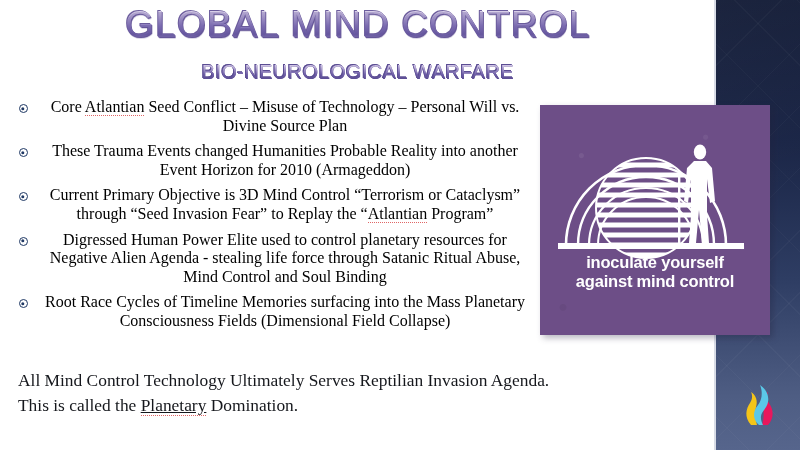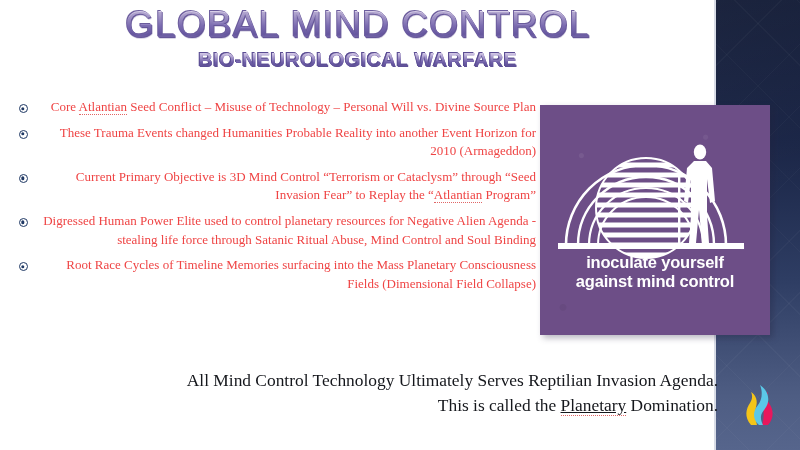--- a/index.html
+++ b/index.html
@@ -42,22 +42,22 @@
     letter-spacing:1.2px;
     background:linear-gradient(to bottom, #ffffff 0%, #cfc4e3 22%, #8a7bbd 52%, #6e5fa6 72%, #b9aed4 100%);
     -webkit-background-clip:text; background-clip:text;
     color:transparent; -webkit-text-fill-color:transparent;
     text-shadow:0 1px 0 rgba(80,64,140,0.25);
     filter:drop-shadow(1px 1px 0px #6b5c9c) drop-shadow(-0.6px -0.6px 0 #6b5c9c);
     display:inline-block;
   }
   .sub-title {
     font-family:"Liberation Sans", sans-serif;
-    font-size:20px; line-height:24px; font-weight:700;
-    letter-spacing:0.4px; margin-top:2px;
+    font-size:20px; line-height:24px; font-weight:400;
+    letter-spacing:0.4px; margin-top:14px;
     background:linear-gradient(to bottom, #ffffff 0%, #cbbfe2 25%, #6f5fa8 60%, #5a4c92 80%, #a79cc9 100%);
     -webkit-background-clip:text; background-clip:text;
     color:transparent; -webkit-text-fill-color:transparent;
     filter:drop-shadow(0.8px 0.8px 0 #5b4d93) drop-shadow(-0.5px -0.5px 0 #5b4d93);
     display:inline-block;
   }
 
   
   .bullets {
     position:absolute; left:12px; top:98px; width:524px;
@@ -76,23 +76,23 @@
     position:relative;
   }
   .bullet-mark .ring::after {
     content:""; position:absolute; left:50%; top:50%;
     width:3.4px; height:3.4px; border-radius:50%;
     background:#1f3864; transform:translate(-50%,-50%);
   }
   .bullet-text {
     flex:1 1 auto;
     font-family:"Liberation Serif", serif;
-    font-size:13px; line-height:18.6px;
-    color:#ef4444;
-    text-align:right;
+    font-size:16px; line-height:18.6px;
+    color:#000000;
+    text-align:center;
   }
   .sp { text-decoration:none;
         border-bottom:1.4px dotted #e06666;
         padding-bottom:0px; }
 
   
   .poster-shadow {
     position:absolute; left:543px; top:108px; width:230px; height:230px;
     background:rgba(35,30,60,0.32);
     filter:blur(3px);
@@ -118,21 +118,21 @@
     text-align:center;
     font-family:"Liberation Sans", sans-serif;
     font-weight:700; color:#ffffff;
     font-size:16.5px; line-height:18.5px;
     letter-spacing:-0.2px;
   }
 
   
   .footer-text {
     position:absolute; left:18px; top:368px; width:700px;
-    text-align:right;
+    text-align:left;
     font-family:"Liberation Serif", serif;
     font-size:17.4px; line-height:25px;
     color:#15171c;
   }
   .footer-text .ul-word {
     text-decoration:underline;
     text-underline-offset:1px;
     border-bottom:1.4px dotted #e06666;
   }
 

